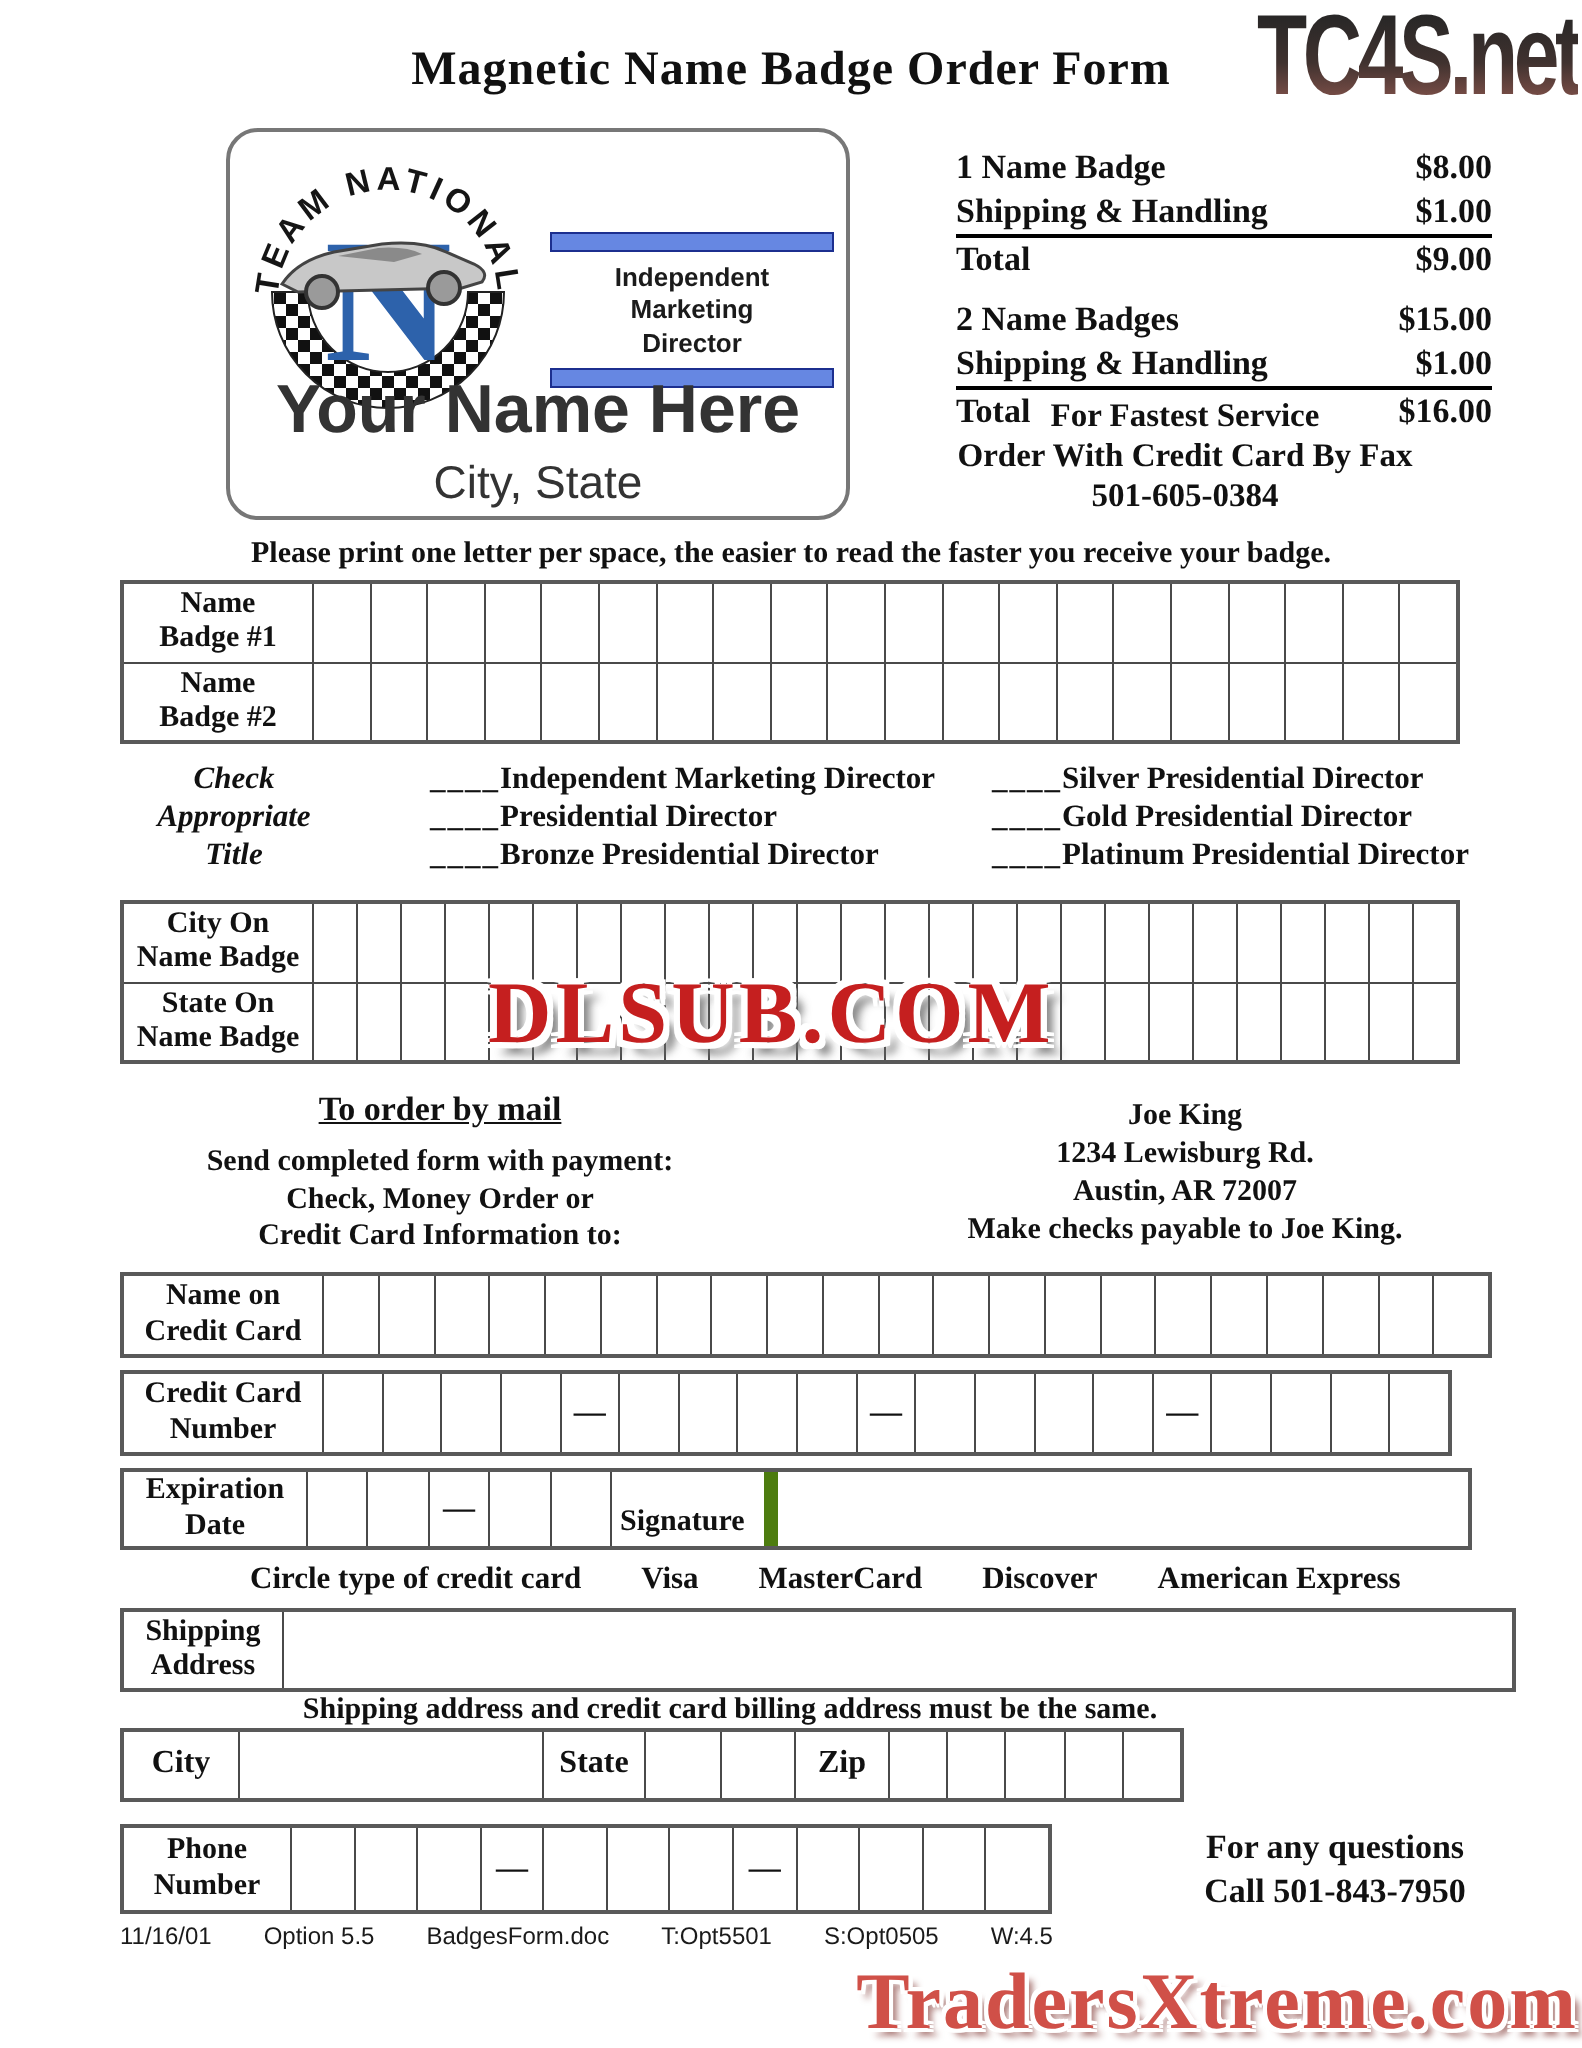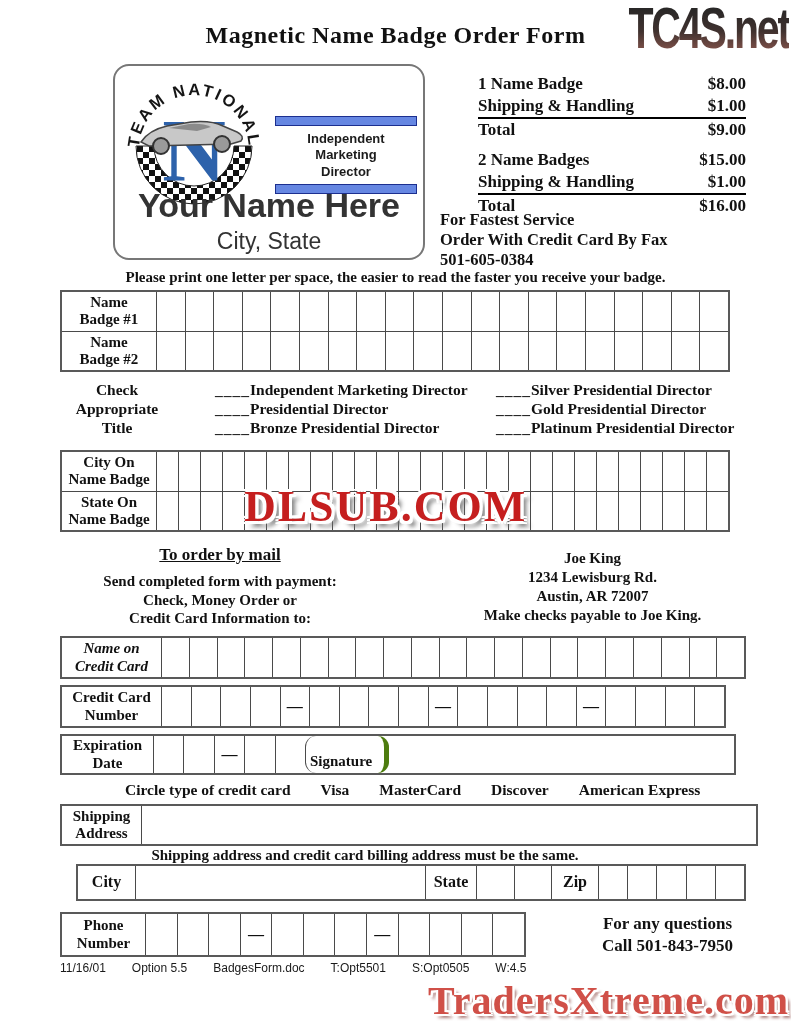--- a/index.html
+++ b/index.html
@@ -27,21 +27,21 @@
                 font-family:"Liberation Sans", sans-serif; font-size:34px; color:#333;font-weight:bold; }
   .badge-city { position:absolute; left:0; right:0; top:162px; text-align:center;
                 font-family:"Liberation Sans", sans-serif; font-size:23px; color:#333; }
 
   
   .pricing { position:absolute; left:478px; top:73px; width:268px; }
   .price-group + .price-group { margin-top:8px; }
   .price-row { display:flex; justify-content:space-between; font-weight:bold;
                font-size:17px; line-height:22px; }
   .price-row.underline { border-bottom:2px solid #000; }
-  .fax-note { position:absolute; left:440px; top:210px; width:305px; 
+  .fax-note { position:absolute; left:440px; top:198px; width:305px; text-align:center;
               font-weight:bold; font-size:16.5px; line-height:20px; }
 
   .instruction { position:absolute; left:0; right:0; top:269px; text-align:center;
                  font-weight:bold; font-size:15px; }
 
   
   .grid-table { position:absolute; border:2px solid #595959; display:flex; flex-direction:column;
                 box-sizing:border-box; background:#fff; }
   .g-row { flex:1; display:flex; min-height:0; }
   .g-row + .g-row { border-top:1px solid #4a4a4a; }
@@ -51,38 +51,38 @@
   .bl { border-left:1px solid #4a4a4a; }
   .w95{width:95px} .w100{width:100px} .w92{width:92px} .w88{width:84px} .w80{width:80px}
   .lw58{width:58px} .lw52{width:52px} .lw48{width:48px}
   .cells { flex:1 1 auto; display:flex; }
   .cells.fx { flex:0 0 auto; }
   .expw{width:151px} .stw{width:74px} .zipw{width:145px}
   .cell { flex:1; border-right:1px solid #4a4a4a; box-sizing:border-box;
           display:flex; align-items:center; justify-content:center;
           font-weight:bold; font-size:16px; }
   .cells .cell:last-child { border-right:none; }
-  .sig-label { width:84px; flex:0 0 auto; border-right:5px solid #4d7c0f; box-sizing:border-box;
+  .sig-label { width:84px; flex:0 0 auto; border-right:7px solid #4d7c0f; box-sizing:border-box;
                font-weight:bold; font-size:15px; display:flex; align-items:flex-end;
-               padding:0 4px 3px;border-radius:11px; }
+               padding:0 4px 3px; }
   .sig-blank, .ship-blank, .city-blank { flex:1 1 auto; }
 
   .t-badges { left:60px; top:290px; width:670px; height:82px; }
   .t-loc    { left:60px; top:450px; width:670px; height:82px; }
-  .t-ccname { left:60px; top:636px; width:686px; height:43px;font-style:italic; }
+  .t-ccname { left:60px; top:636px; width:686px; height:43px; }
   .t-ccnum  { left:60px; top:685px; width:666px; height:43px; }
   .t-exp    { left:60px; top:734px; width:676px; height:41px; }
   .t-ship   { left:60px; top:804px; width:698px; height:42px; }
-  .t-city   { left:76px; top:864px; width:670px; height:37px; }
+  .t-city   { left:60px; top:864px; width:532px; height:37px; }
   .t-city .g-label { font-size:16px; }
   .t-phone  { left:60px; top:912px; width:466px; height:45px; }
 
   
   .ct-heading { position:absolute; left:62px; top:380px; width:110px; text-align:center;
-                font-weight:bold; font-size:15.5px; line-height:19px; white-space:pre-line; }
+                font-weight:bold; font-size:15.5px; line-height:19px; white-space:pre-line;font-style:italic; }
   .ct-col { position:absolute; top:380px; }
   .ct-col1 { left:215px; }
   .ct-col2 { left:496px; }
   .opt-item { font-weight:bold; font-size:15.5px; line-height:19px; }
   .blank { letter-spacing:1px; }
 
   
   .mail-heading { position:absolute; left:95px; top:545px; width:250px; text-align:center;
                   font-weight:bold; font-size:17px; text-decoration:underline; }
   .mail-instructions { position:absolute; left:95px; top:572px; width:250px; text-align:center;

